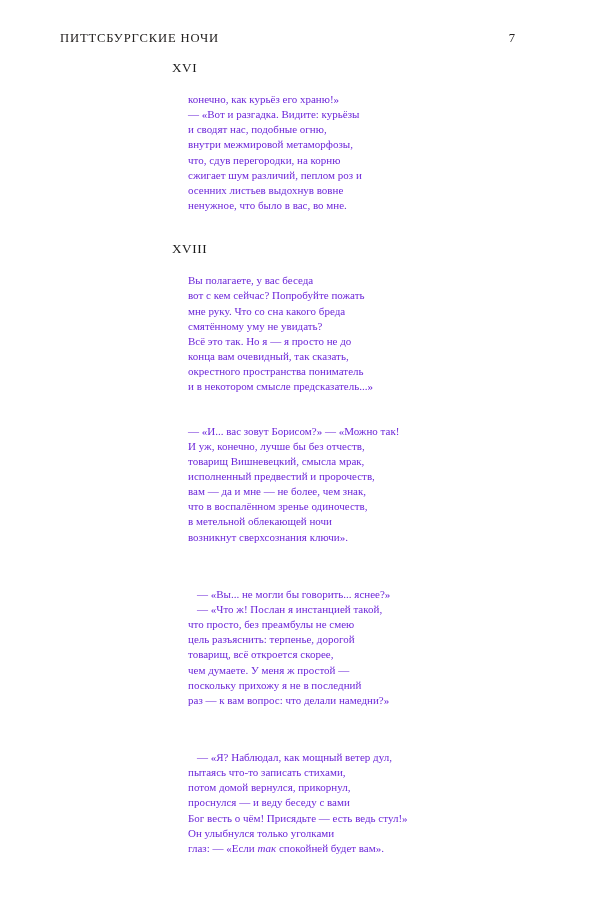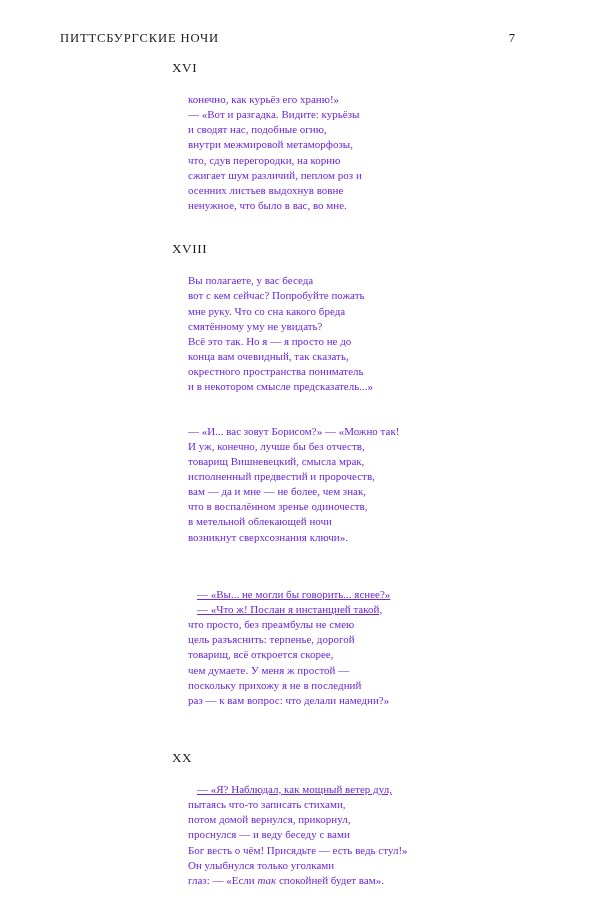--- a/index.html
+++ b/index.html
@@ -72,21 +72,20 @@
     color: #6d28d9;
     white-space: pre-wrap;
     text-indent: 0;
   }
   .verse .line {
     display: block;
     white-space: pre;
   }
   .verse .line.indent {
     padding-left: 9px;
-    text-decoration: underline;
   }
   .verse em {
     font-style: italic;
   }
 
   
   .stanza { position: relative; }
   .stanza-xvi   { margin-top: 0px; }
   .stanza-xvii  { margin-top: 28px; }
   .stanza-xviii { margin-top: 29px; }
@@ -113,18 +112,17 @@
         <div class="stanza-number">XVIII</div>
         <div class="verse"><span class="line">Вы полагаете, у вас беседа</span><span class="line">вот с кем сейчас? Попробуйте пожать</span><span class="line">мне руку. Что со сна какого бреда</span><span class="line">смятённому уму не увидать?</span><span class="line">Всё это так. Но я — я просто не до</span><span class="line">конца вам очевидный, так сказать,</span><span class="line">окрестного пространства пониматель</span><span class="line">и в некотором смысле предсказатель...»</span></div>
       </div>
       <div class="stanza stanza-xviii">
         <div class="verse"><span class="line">— «И... вас зовут Борисом?» — «Можно так!</span><span class="line">И уж, конечно, лучше бы без отчеств,</span><span class="line">товарищ Вишневецкий, смысла мрак,</span><span class="line">исполненный предвестий и пророчеств,</span><span class="line">вам — да и мне — не более, чем знак,</span><span class="line">что в воспалённом зренье одиночеств,</span><span class="line">в метельной облекающей ночи</span><span class="line">возникнут сверхсознания ключи».</span></div>
       </div>
       <div class="stanza stanza-xix">
         <div class="verse"><span class="line indent">— «Вы... не могли бы говорить... яснее?»</span><span class="line indent">— «Что ж! Послан я инстанцией такой,</span><span class="line">что просто, без преамбулы не смею</span><span class="line">цель разъяснить: терпенье, дорогой</span><span class="line">товарищ, всё откроется скорее,</span><span class="line">чем думаете. У меня ж простой —</span><span class="line">поскольку прихожу я не в последний</span><span class="line">раз — к вам вопрос: что делали намедни?»</span></div>
       </div>
       <div class="stanza stanza-xx">
-        <div class="stanza-number">XX</div>
         <div class="verse"><span class="line indent">— «Я? Наблюдал, как мощный ветер дул,</span><span class="line">пытаясь что-то записать стихами,</span><span class="line">потом домой вернулся, прикорнул,</span><span class="line">проснулся — и веду беседу с вами</span><span class="line">Бог весть о чём! Присядьте — есть ведь стул!»</span><span class="line">Он улыбнулся только уголками</span><span class="line">глаз: — «Если <em>так</em> спокойней будет вам».</span></div>
       </div>
     </div>
 
 </div>
 
 </body></html>

